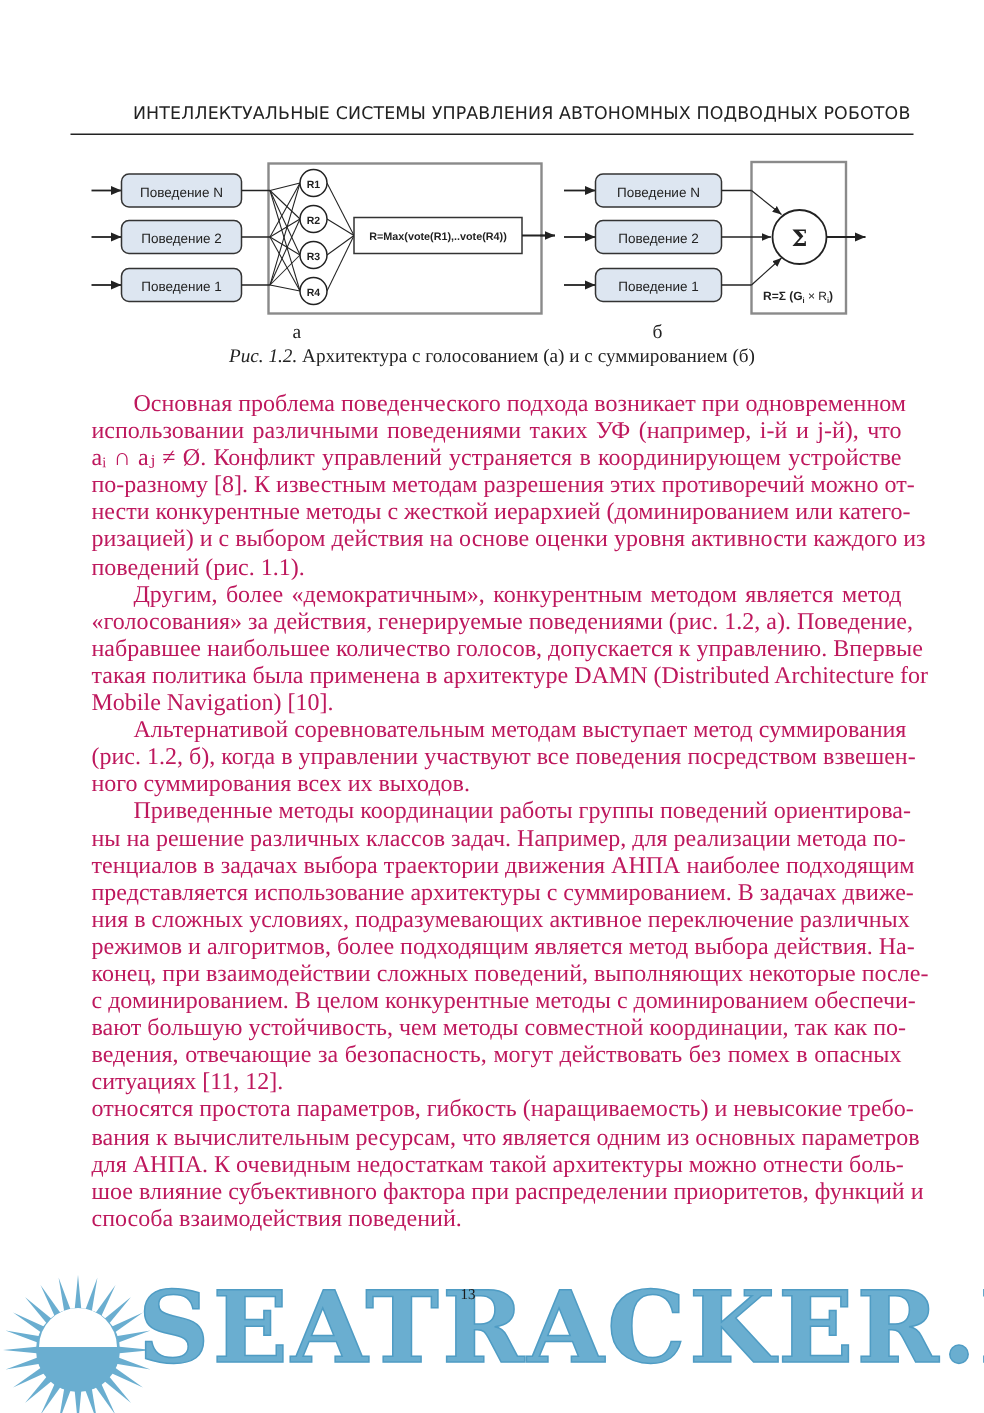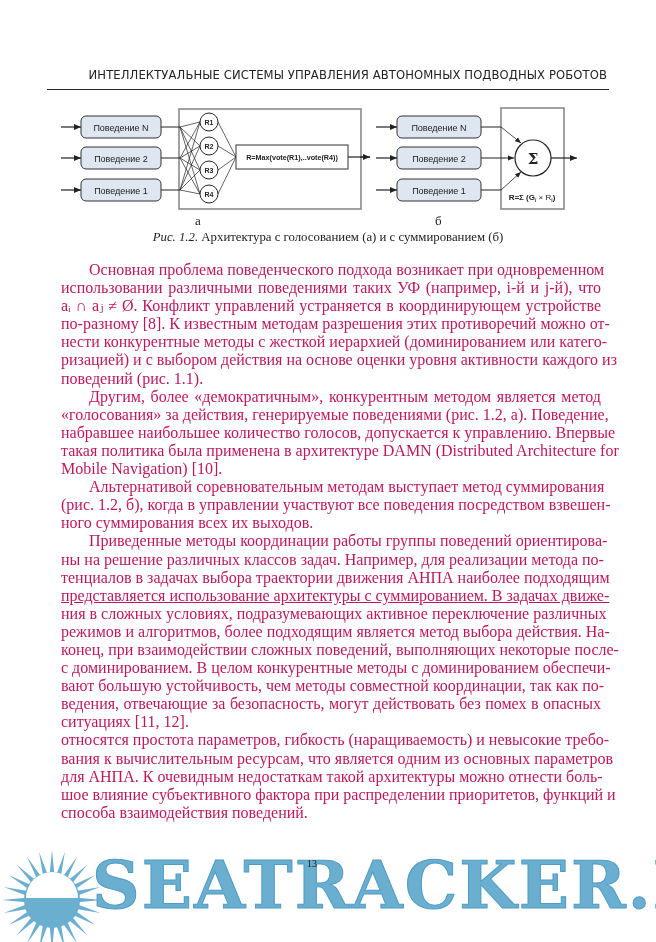--- a/index.html
+++ b/index.html
@@ -157,21 +157,21 @@
     </p>
     <p>
       <span class="ln">Альтернативой соревновательным методам выступает метод суммирования</span>
       <span class="ln" style="margin-left: -28px;">(рис. 1.2, б), когда в управлении участвуют все поведения посредством взвешен-</span>
       <span class="ln last" style="margin-left: -28px;">ного суммирования всех их выходов.</span>
     </p>
     <p>
       <span class="ln">Приведенные методы координации работы группы поведений ориентирова-</span>
       <span class="ln" style="margin-left: -28px;">ны на решение различных классов задач. Например, для реализации метода по-</span>
       <span class="ln" style="margin-left: -28px;">тенциалов в задачах выбора траектории движения АНПА наиболее подходящим</span>
-      <span class="ln" style="margin-left: -28px; text-decoration: underline;">представляется использование архитектуры с суммированием. В задачах движе-</span>
+      <span class="ln" style="margin-left: -28px;">представляется использование архитектуры с суммированием. В задачах движе-</span>
       <span class="ln" style="margin-left: -28px;">ния в сложных условиях, подразумевающих активное переключение различных</span>
       <span class="ln" style="margin-left: -28px;">режимов и алгоритмов, более подходящим является метод выбора действия. На-</span>
       <span class="ln" style="margin-left: -28px;">конец, при взаимодействии сложных поведений, выполняющих некоторые после-</span>
       <span class="ln" style="margin-left: -28px;">с доминированием. В целом конкурентные методы с доминированием обеспечи-</span>
       <span class="ln" style="margin-left: -28px;">вают большую устойчивость, чем методы совместной координации, так как по-</span>
       <span class="ln" style="margin-left: -28px;">ведения, отвечающие за безопасность, могут действовать без помех в опасных</span>
       <span class="ln last" style="margin-left: -28px;">ситуациях [11, 12].</span>
     </p>
     <p>
       <span class="ln" style="margin-left: -28px;">относятся простота параметров, гибкость (наращиваемость) и невысокие требо-</span>

